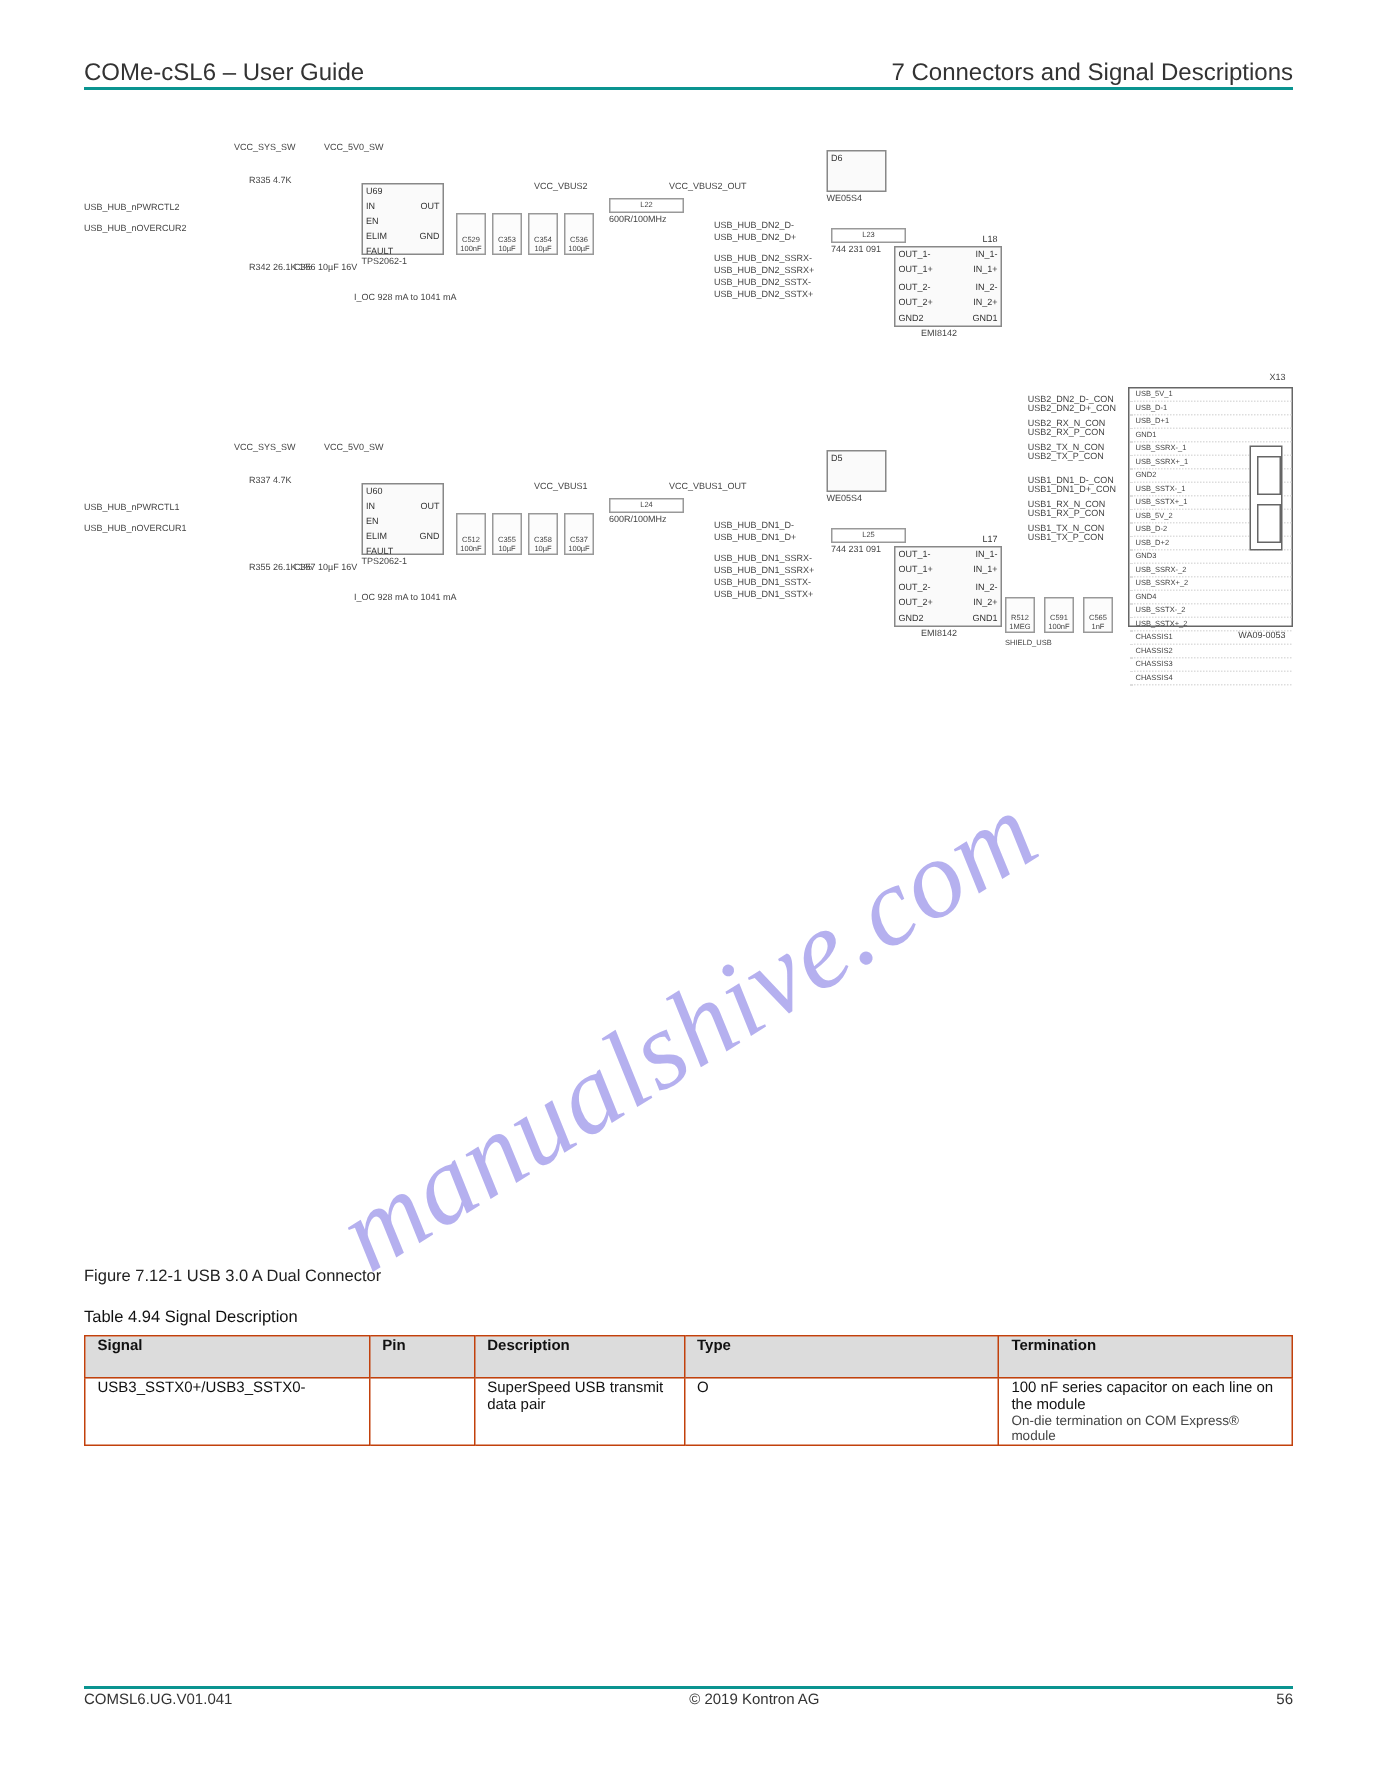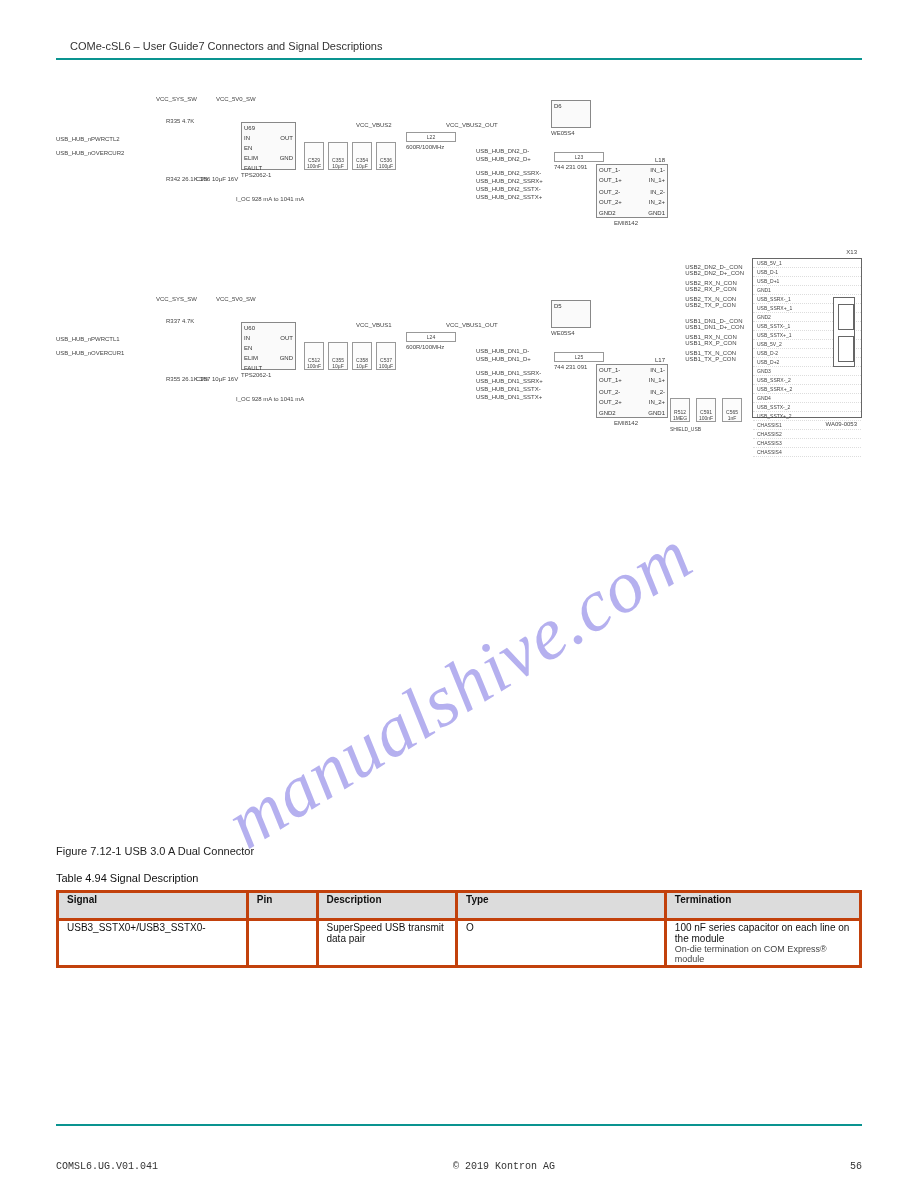--- a/index.html
+++ b/index.html
@@ -18,25 +18,25 @@
     left: 56px;
     width: 806px;
     height: 2px;
     background: #0a9490;
   }
   .rule-top { top: 58px; }
   .rule-bottom { top: 1124px; }
 
   .page-header {
     position: absolute;
-    left: 70px; top: 40px;
+    left: 56px; top: 40px;
     width: 806px;
     display: flex;
-    justify-content: flex-start;
-    font-size: 11px;
+    justify-content: space-between;
+    font-size: 16px;
     color: #333;
   }
   .page-header .right { color: #333; }
 
   
   .schematic {
     position: absolute;
     left: 56px; top: 88px;
     width: 806px;
     height: 370px;
@@ -129,45 +129,45 @@
     left:56px; top: 872px;
     width:806px;
   }
   .tbl-title { font-size:11px; margin-bottom:6px; }
   table.signal {
     width: 100%;
     border-collapse: collapse;
     font-size: 10px;
   }
   table.signal th, table.signal td {
-    border: 3px solid #c2410c;
+    border: 1px solid #c2410c;
     padding: 1px 8px;
     vertical-align: top;
     text-align: left;
     height: 44px;
   }
   table.signal th {
     background: #dcdcdc;
     font-weight: bold;
     height: 28px;
   }
   table.signal col.c1 { width: 190px; }
   table.signal col.c2 { width: 70px;  }
   table.signal col.c3 { width: 140px; }
   table.signal col.c4 { width: 210px; }
   table.signal col.c5 { width: 196px; }
 
   td .sub { font-size:9px; color:#444; }
 
   .page-footer {
     position:absolute;
-    left:56px; top:1161px;
+    left:56px; top:1128px;
     width:806px;
     display:flex; justify-content:space-between;
-    font-size:10px; color:#333;font-family:Liberation Mono, monospace;
+    font-size:10px; color:#333;
   }
 </style>
 </head>
 <body>
 
 <div class="page-header">
   <div class="left">
     <span>COMe-cSL6</span>
     – <span>User Guide</span>
   </div>

